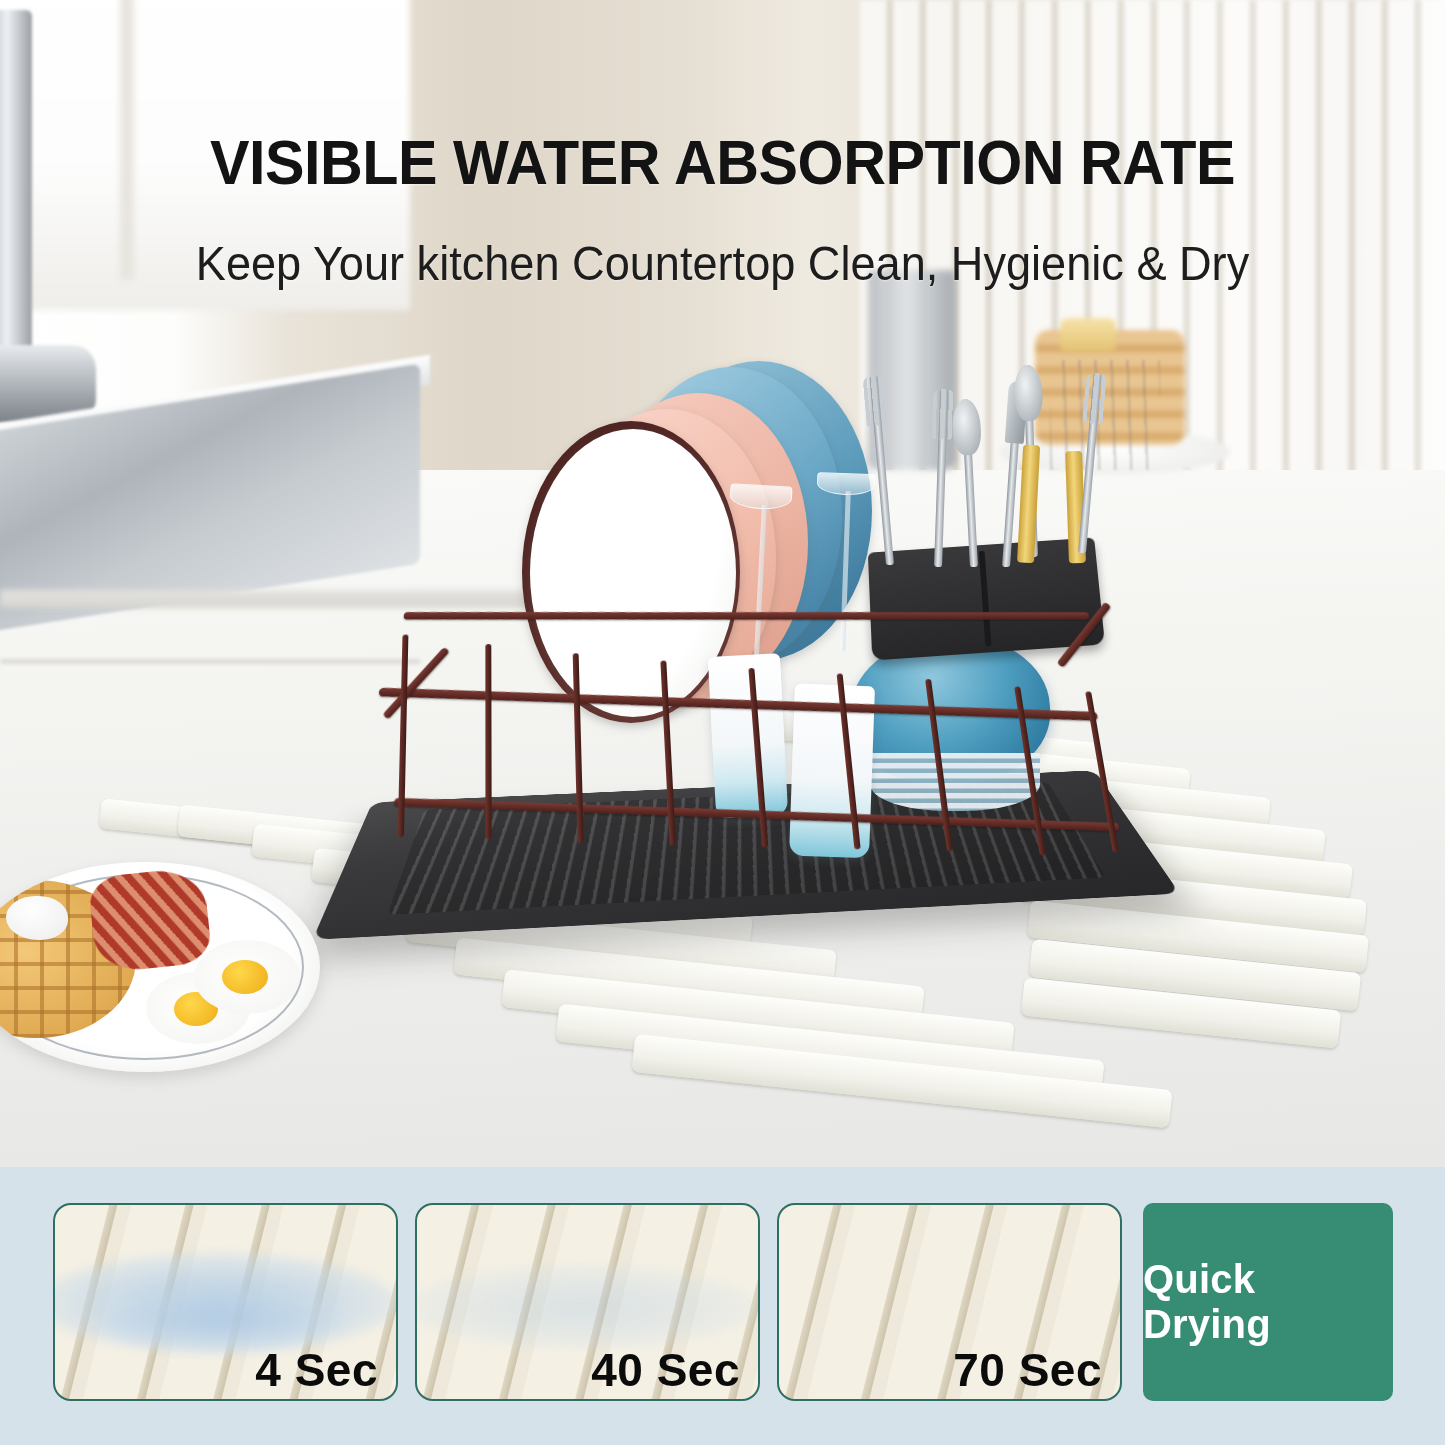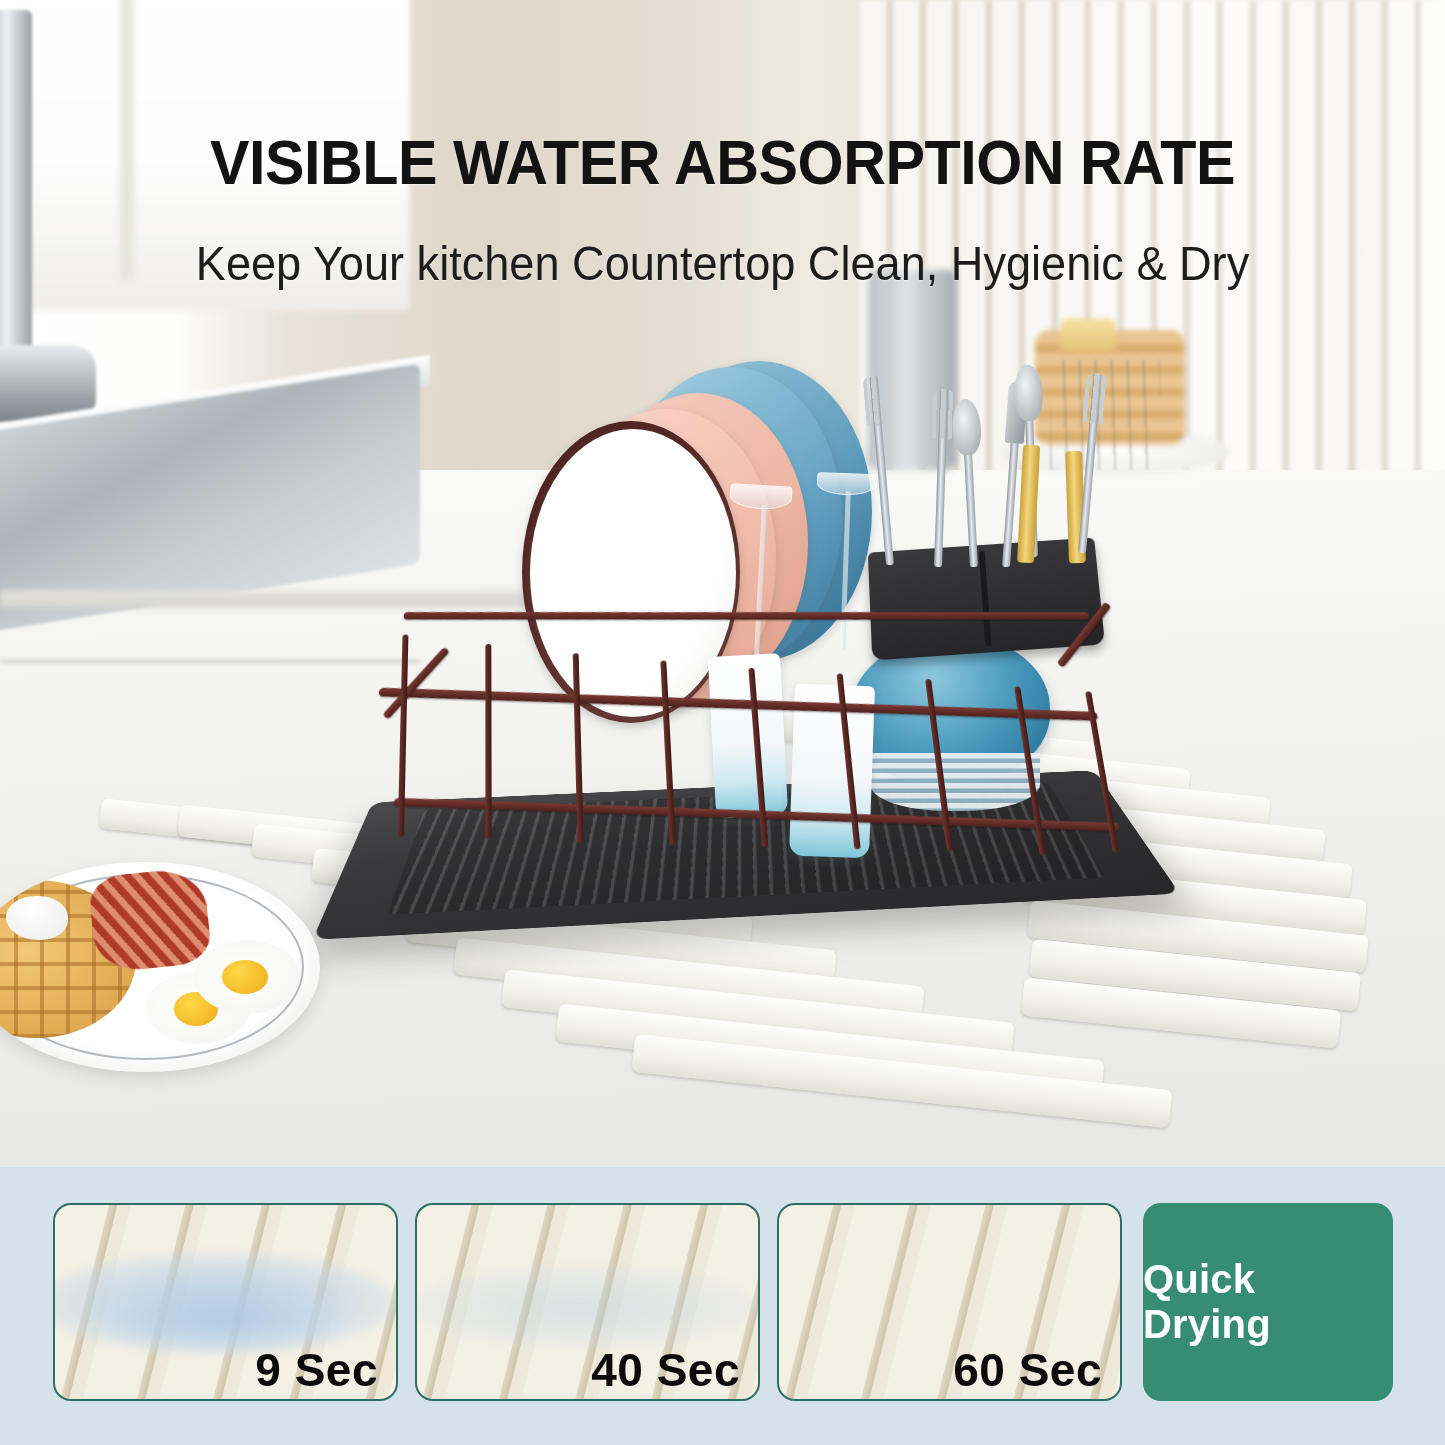--- a/index.html
+++ b/index.html
@@ -301,21 +301,21 @@
                rgba(186,210,232,.62) 45%, rgba(208,224,238,.30) 75%, rgba(255,255,255,0) 100%);
     filter:blur(5px);
   }
   .card-label {
     position:absolute; right:18px; bottom:6px;
     font-size:46px; font-weight:bold; color:#0b0b0b;
     letter-spacing:0.5px; line-height:1;
     font-family:"Liberation Sans", sans-serif;
   }
   .card-green {
-    background:#368d74; display:flex; align-items:center; justify-content:center;
+    background:#368d74; display:flex; align-items:center; justify-content:center;border-radius:10px;
   }
   .card-green span {
     color:#ffffff; font-size:40px; font-weight:bold; letter-spacing:.2px;
     font-family:"Liberation Sans", sans-serif;
   }
 </style>
 </head>
 <body>
 
 <div id="page">
@@ -462,30 +462,30 @@
     <div class="title">VISIBLE WATER ABSORPTION RATE</div>
     <div class="subtitle">Keep Your kitchen Countertop Clean, Hygienic &amp; Dry</div>
   </div>
 
   <div class="band">
     <div class="cards">
 
       <div class="card card-photo" style="left:0px; width:345px;">
         <div class="wet-blot" style="left:-18px; top:48px; width:360px; height:100px;"></div>
         <div class="wet-blot" style="left:40px; top:86px; width:250px; height:62px; opacity:.75;"></div>
-        <div class="card-label">9  Sec</div>
+        <div class="card-label">4  Sec</div>
       </div>
 
       <div class="card card-photo" style="left:362px; width:345px;">
         <div class="wet-blot" style="left:-10px; top:60px; width:350px; height:84px; opacity:.42;"></div>
         <div class="card-label">40  Sec</div>
       </div>
 
       <div class="card card-photo" style="left:724px; width:345px;">
-        <div class="card-label">60  Sec</div>
+        <div class="card-label">70  Sec</div>
       </div>
 
       <div class="card card-green" style="left:1090px; width:250px;">
         <span>Quick Drying</span>
       </div>
 
     </div>
   </div>
 
 </div>

